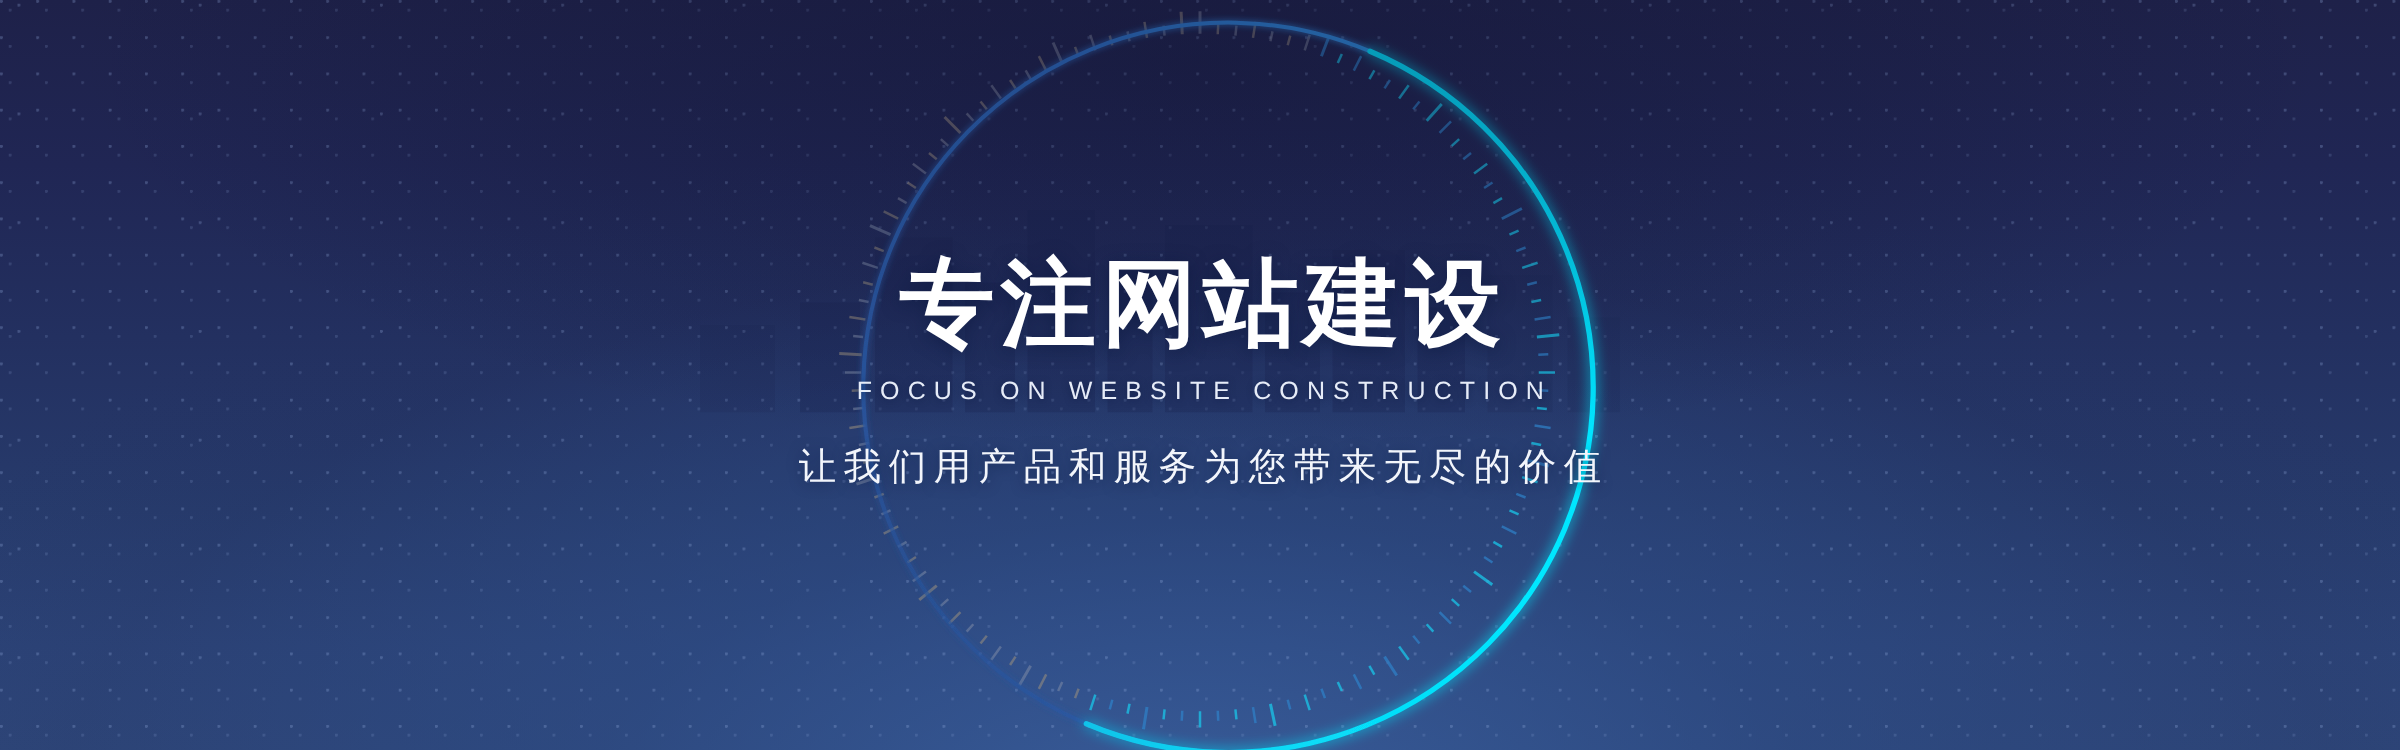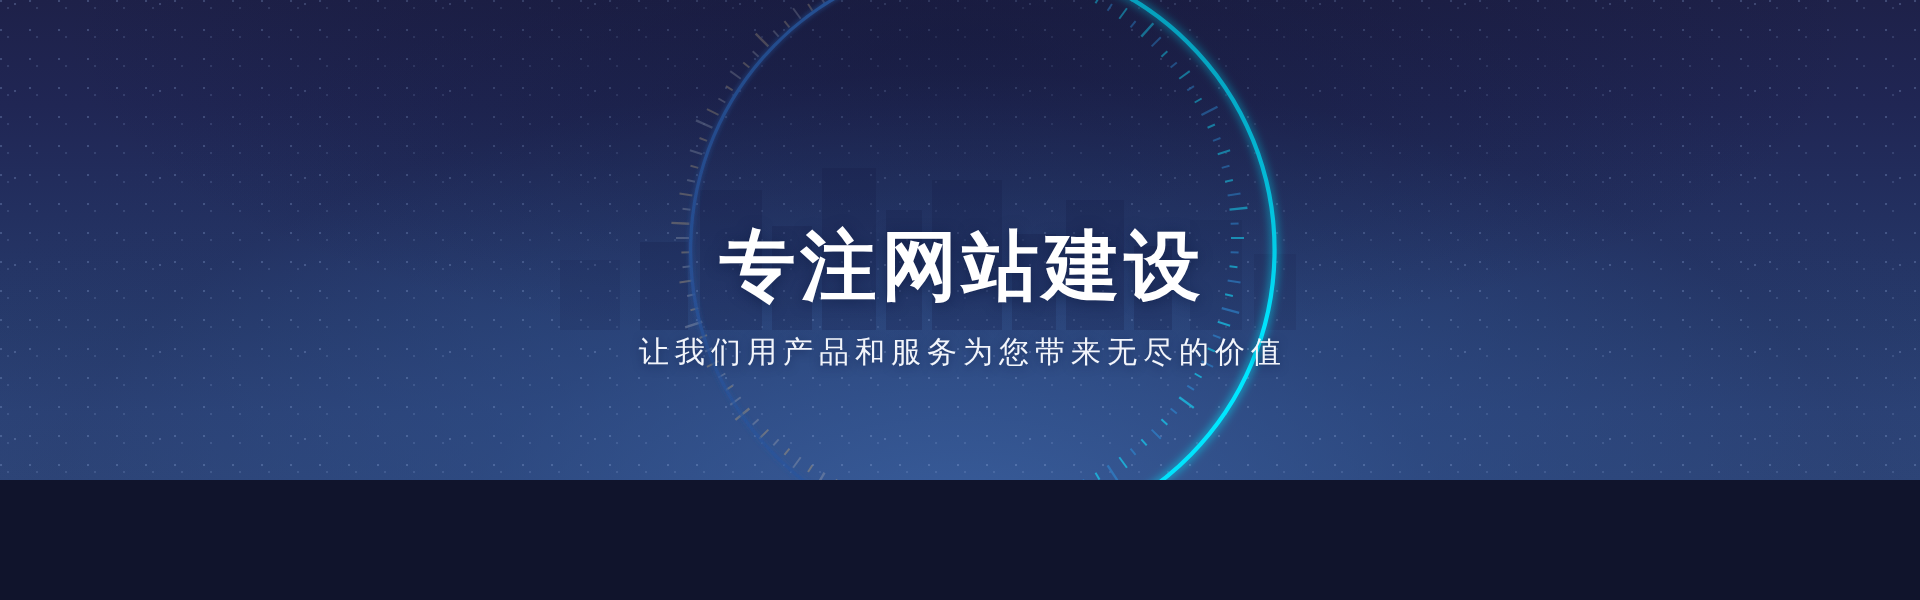--- a/index.html
+++ b/index.html
@@ -8,21 +8,21 @@
     padding: 0;
     background: #10142c;
   }
   body {
     font-family: "Liberation Sans", sans-serif;
   }
 
   .banner {
     position: relative;
     width: 1920px;
-    height: 480px;
+    height: 600px;
     overflow: hidden;
     background:
       radial-gradient(ellipse 1400px 700px at 50% 110%,
         rgba(58,96,160,0.85) 0%,
         rgba(45,76,134,0.55) 35%,
         rgba(32,48,96,0.12) 65%,
         rgba(0,0,0,0) 80%),
       linear-gradient(to bottom,
         #1e2149 0%,
         #202654 22%,
@@ -346,16 +346,17 @@
 
       <path d="M 476 83
                A 266 266 0 1 1 249 621" fill="none" stroke="url(#cyanArcGrad)" stroke-width="4.2" stroke-linecap="round" filter="url(#cyanGlow)"></path>
     </svg>
   </div>
 
   <div class="vignette"></div>
 
   <div class="content">
     <h1 class="headline">专注网站建设</h1>
+    <div class="subtitle">FOCUS ON WEBSITE CONSTRUCTION</div>
     <div class="tagline">让我们用产品和服务为您带来无尽的价值</div>
   </div>
 
 </div>
 
 </body></html>

